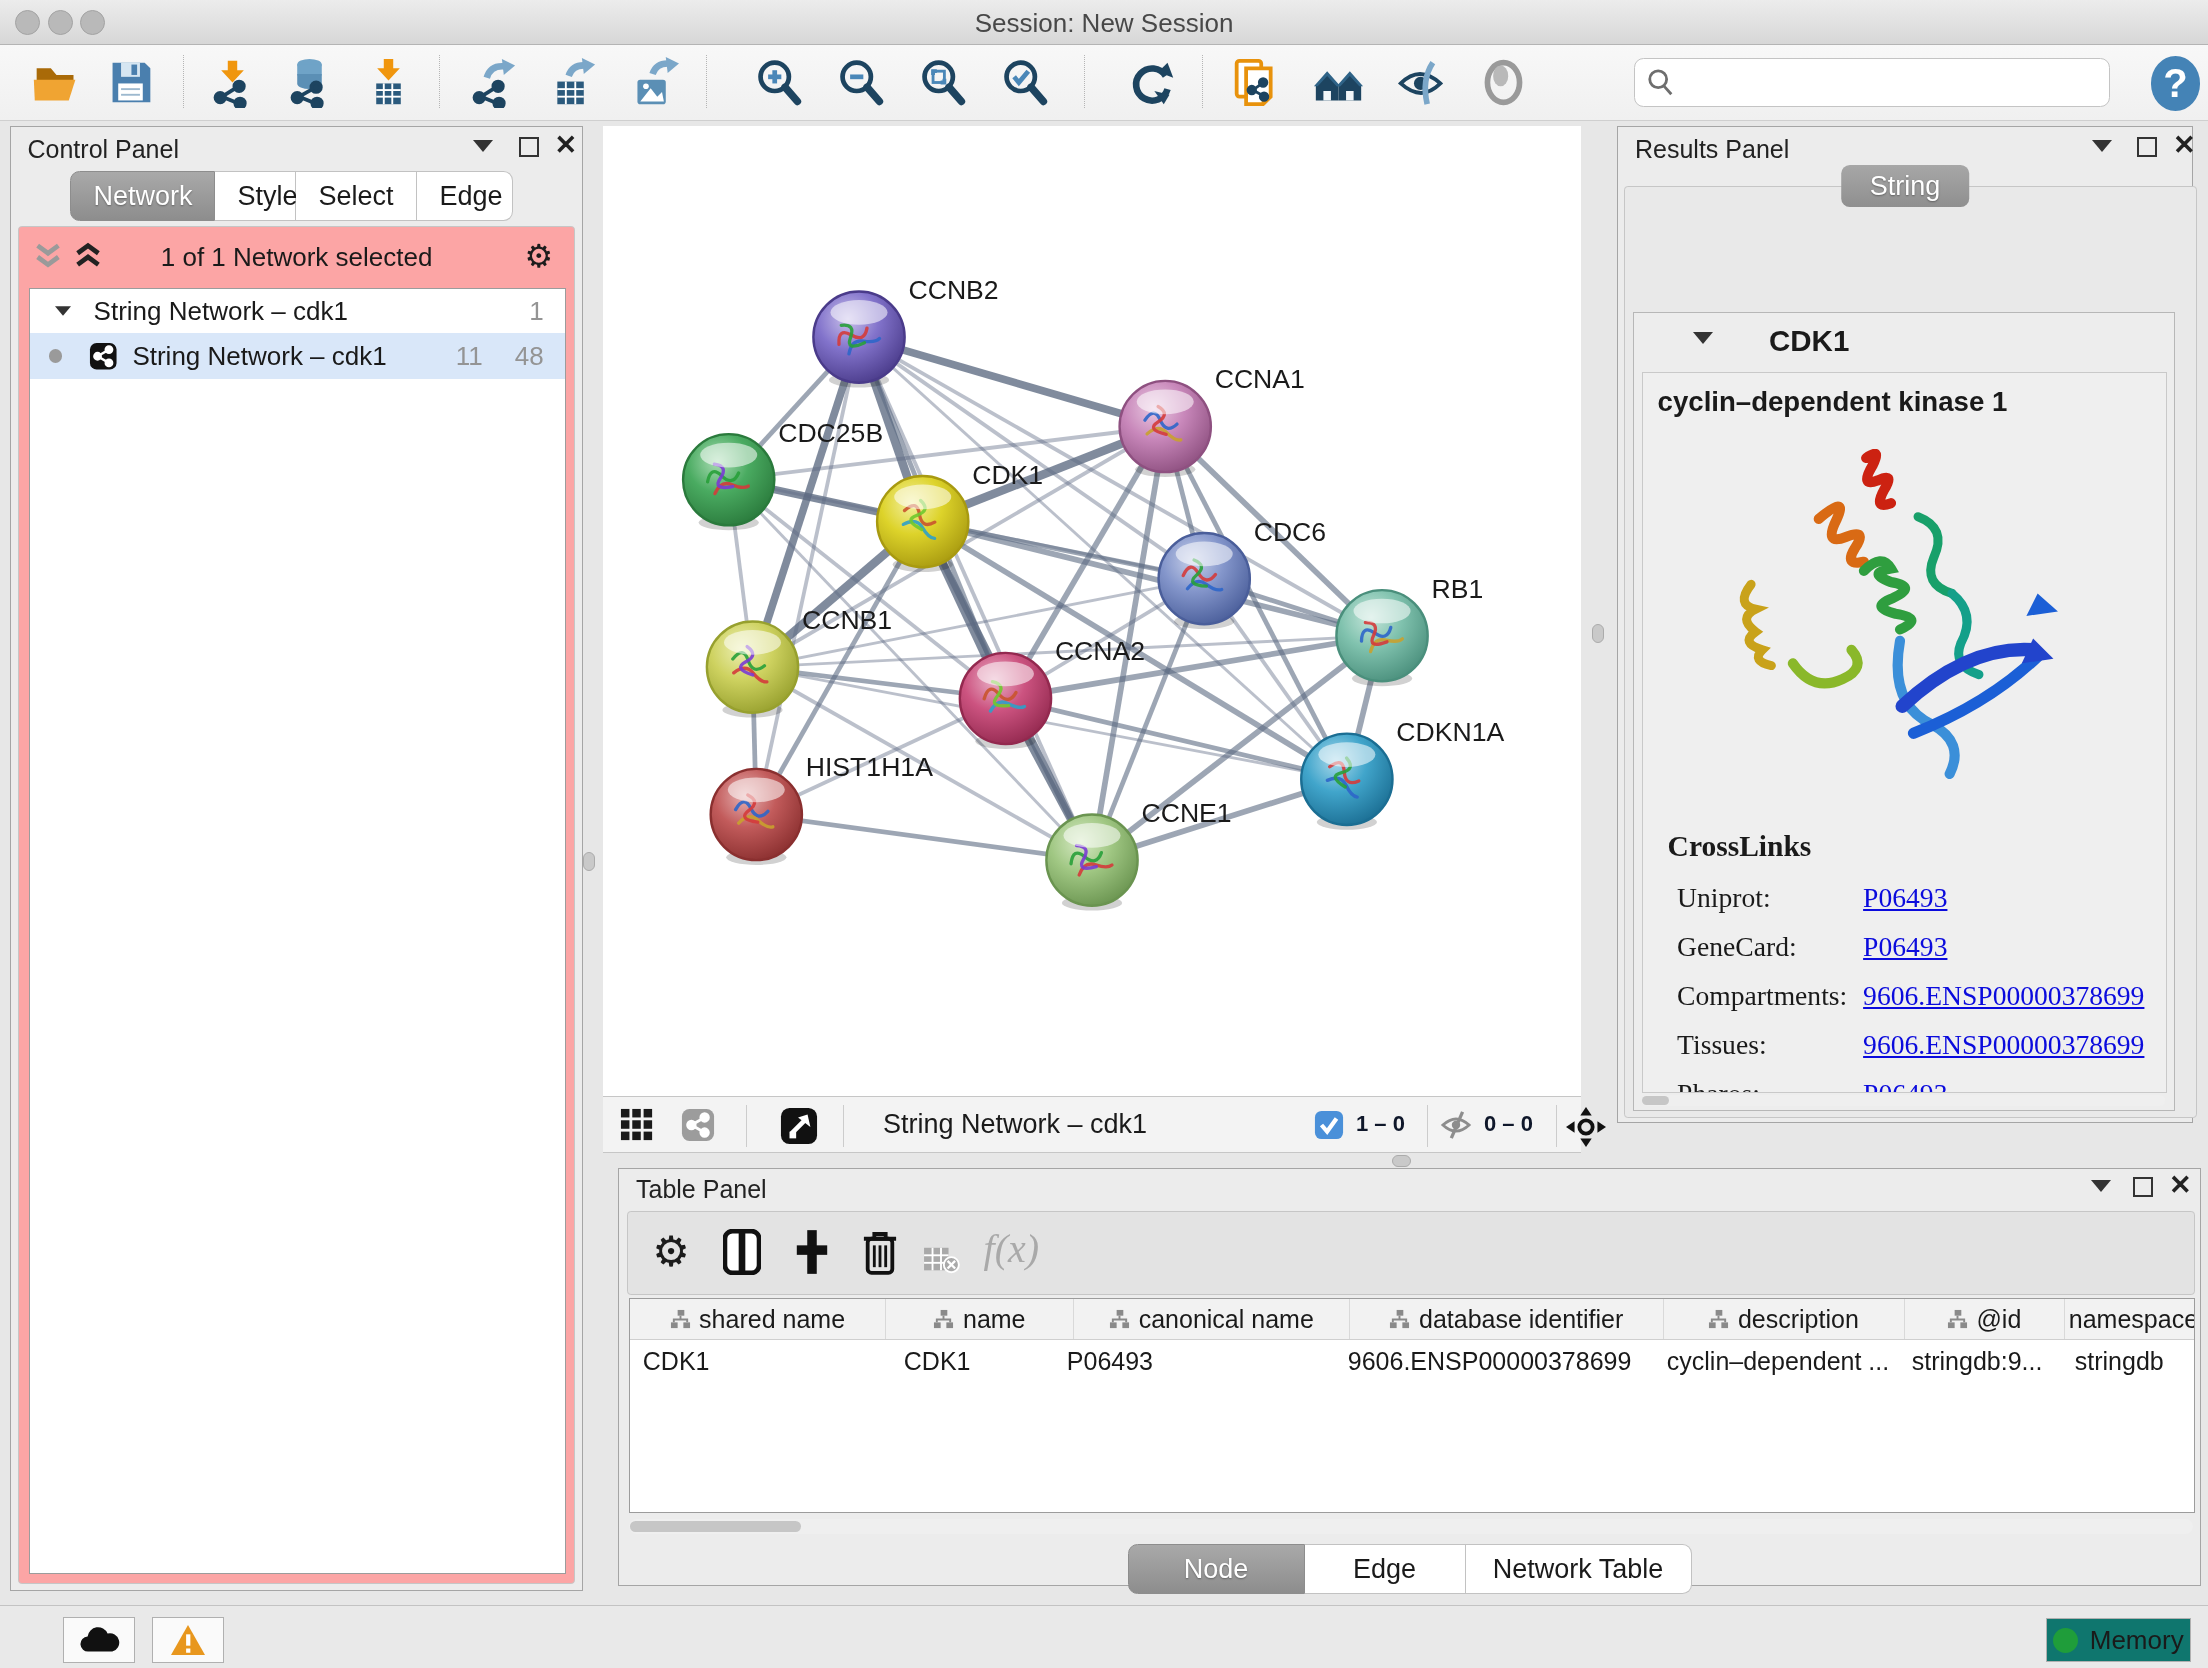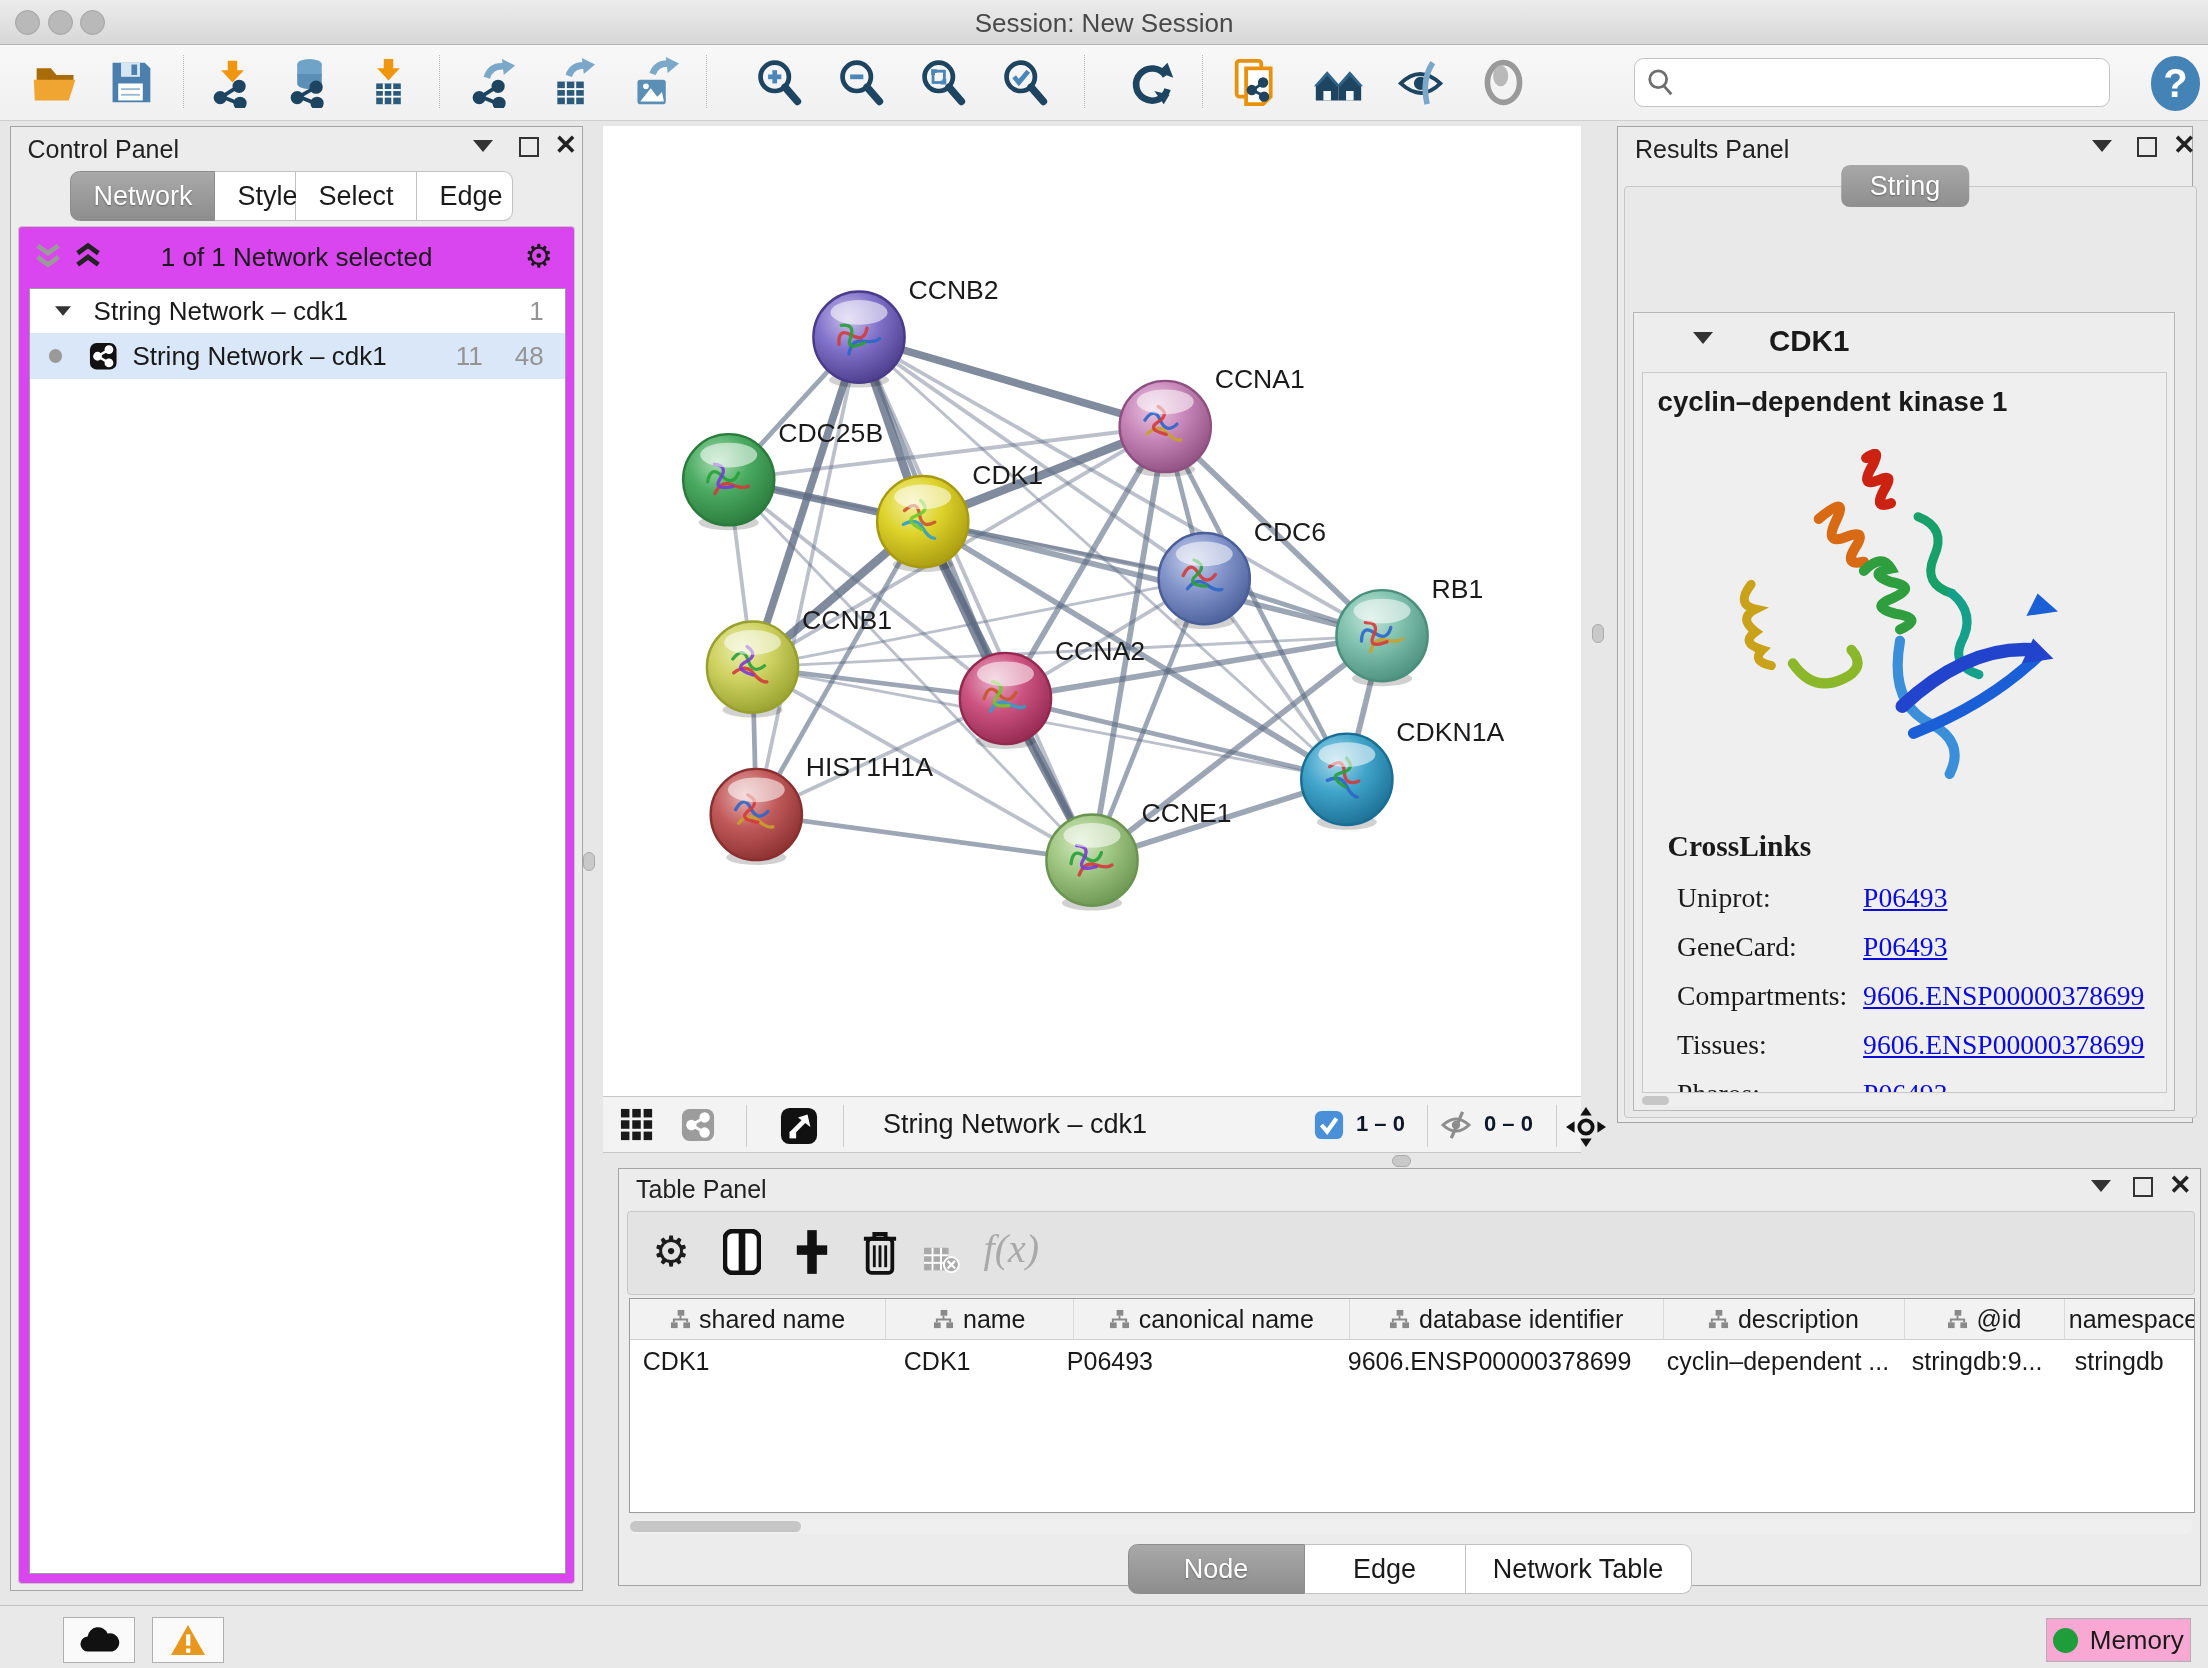--- a/index.html
+++ b/index.html
@@ -35,21 +35,21 @@
 
   
   .seg{display:inline-flex;}
   .seg .stab{height:48px;line-height:48px;padding:0 23px;background:#fff;border:1px solid #c2c2c2;
     border-left:none;font-size:27px;text-align:center;}
   .seg .stab:first-child{border-left:1px solid #c2c2c2;border-radius:9.5px 0 0 9.5px;}
   .seg .stab:last-child{border-radius:0 9.5px 9.5px 0;}
   .seg .stab.active{background:linear-gradient(#a9a9a9,#8d8d8d);color:#fff;border-color:#8d8d8d;
     text-shadow:0 1px 1.9px rgba(0,0,0,.35);}
 
-  .inner-box{background:#d946ef;border:1px solid #c6c6c6;border-radius:3.8px;}
+  .inner-box{background:#fca5a5;border:1px solid #c6c6c6;border-radius:3.8px;}
   .tree-box{background:#fff;border:1px solid #9c9c9c;}
   .gear{font-family:"DejaVu Sans",sans-serif;font-size:32px;color:#1c1c1c;}
 
   .tree-row{display:flex;align-items:center;height:44px;font-size:26px;}
   .tree-row.sel{background:#d9e7f9;height:46px;}
   .gray{color:#949494;}
 
   
   .pill-tab{background:linear-gradient(#a7a7a7,#8f8f8f);color:#fff;border-radius:8.6px;
     font-size:27px;padding:5.7px 28.5px;text-shadow:0 1px 1.9px rgba(0,0,0,.35);}
@@ -77,21 +77,21 @@
     border-top:1px solid #c6c6c6;border-bottom:1px solid #c6c6c6;box-sizing:border-box;}
   .nav-num{font-size:22px;color:#0f172a;font-weight:bold;}
   .nav-sep{width:0;height:42px;border-left:1px solid #cccccc;top:7.6px;}
 
   .splitter-dot{background:#c9c9c9;border:1px solid #ababab;border-radius:7.6px;}
 
   
   .footer{left:0;top:1605px;width:2208px;height:63px;background:#e9e9e9;border-top:1px solid #c3c3c3;}
   .fbtn{top:10.5px;width:70px;height:44px;background:#fafafa;border:1.9px solid #b0b0b0;
     display:flex;align-items:center;justify-content:center;}
-  .membtn{top:12.4px;width:143px;height:42px;background:#f9a8d4;border:1.9px solid #b0b0b0;
+  .membtn{top:12.4px;width:143px;height:42px;background:#0f766e;border:1.9px solid #b0b0b0;
     display:flex;align-items:center;justify-content:center;gap:11.4px;font-size:26px;}
   .memdot{width:25px;height:25px;border-radius:50%;background:#1f9d3a;}
 </style>
 </head>
 <body>
 
 <div class="app">
 
   <div class="abs titlebar">
     <div class="abs tlight" style="left:15px"></div>

